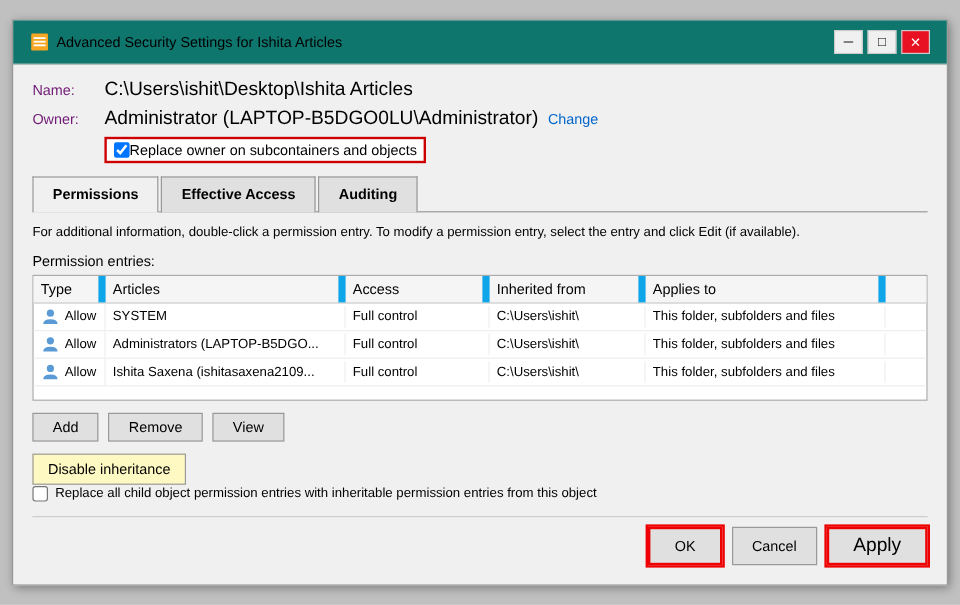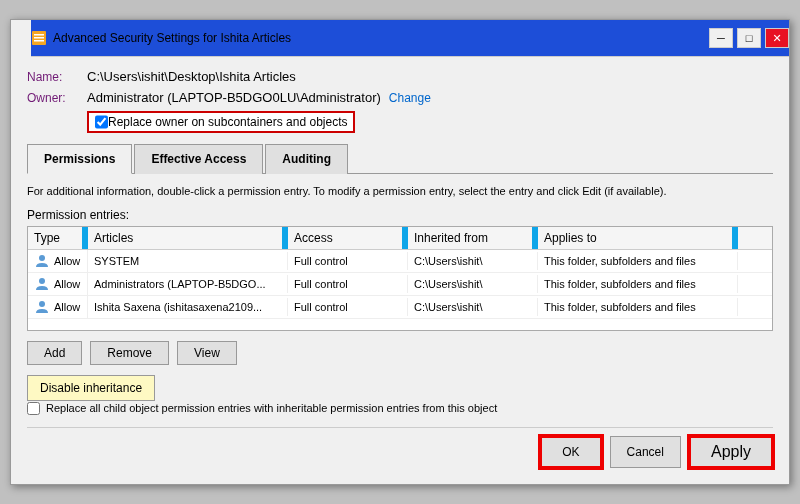--- a/index.html
+++ b/index.html
@@ -14,27 +14,26 @@
       height: 504px;
       overflow: hidden;
     }
     .window {
       width: 780px;
       background: #f0f0f0;
       border: 1px solid #999;
       box-shadow: 2px 2px 8px rgba(0,0,0,0.4);
     }
     .title-bar {
-      background: #1d4ed8;
-      padding: 8px 0;
+      background: #0f766e;
+      padding: 8px 14px;
       display: flex;
       align-items: center;
       justify-content: space-between;
       border-bottom: 1px solid #ccc;
-      margin-left: 20px;
     }
     .title-bar-left {
       display: flex;
       align-items: center;
       gap: 6px;
       font-size: 12px;
       font-weight: normal;
       color: #000;
     }
     .title-bar-icon {
@@ -65,21 +64,21 @@
       align-items: center;
       margin-bottom: 6px;
     }
     .field-label {
       width: 60px;
       font-size: 12px;
       color: #701a75;
       flex-shrink: 0;
     }
     .field-value {
-      font-size: 13px;
+      font-size: 16px;
       color: #000;
     }
     .change-link {
       color: #0066cc;
       cursor: pointer;
       text-decoration: none;
       margin-left: 8px;
       font-size: 12px;
     }
     .tabs {

